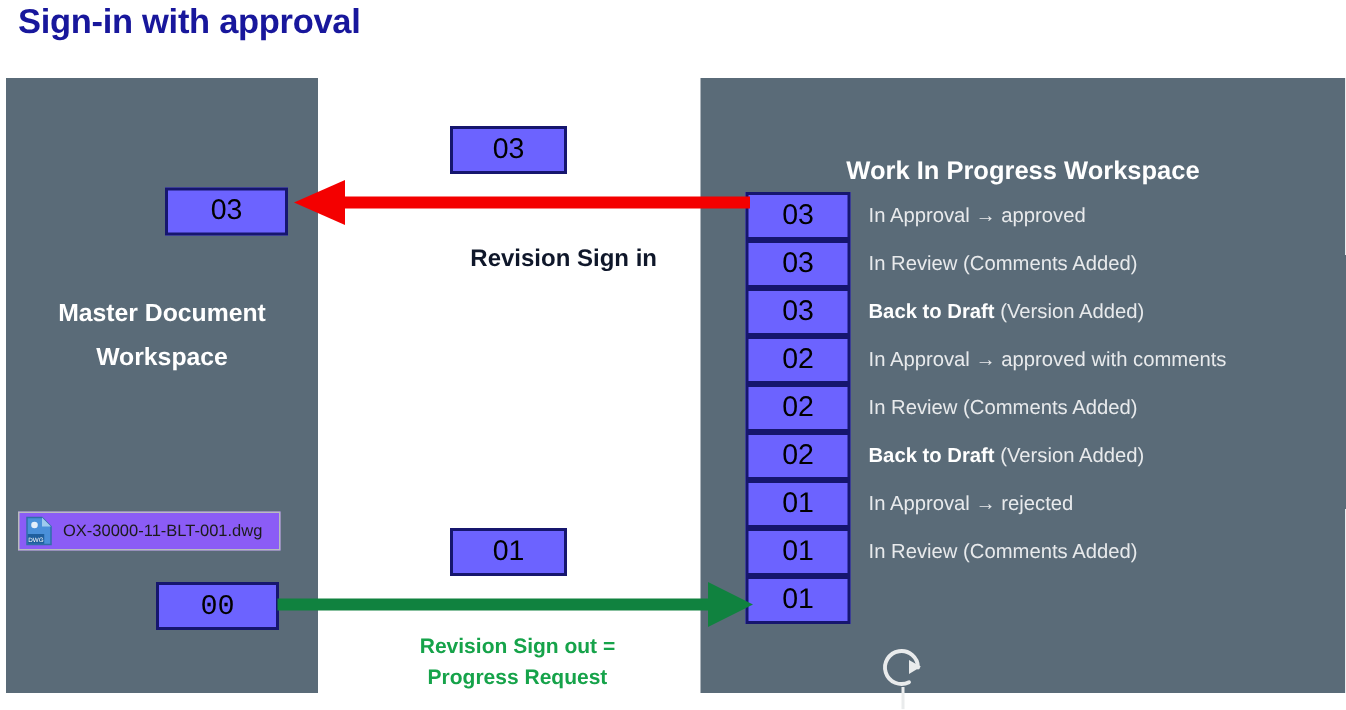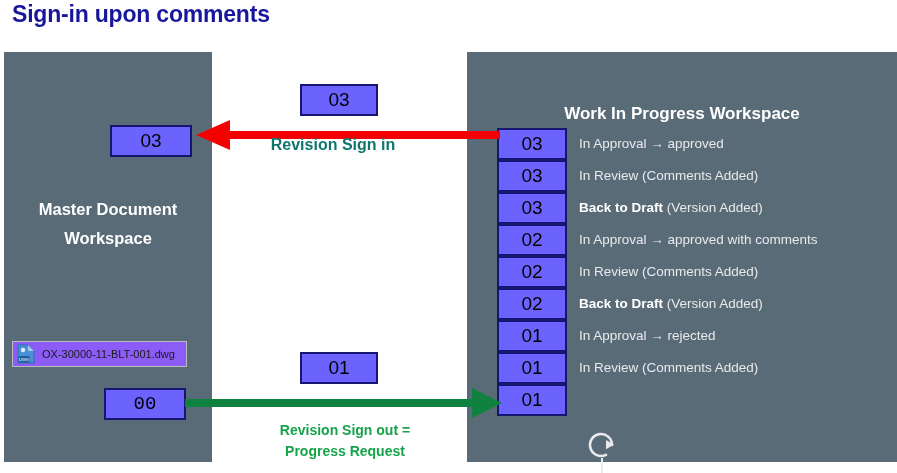--- a/index.html
+++ b/index.html
@@ -149,23 +149,24 @@
     border-left: 30px solid #10823f;
   }
 
   .arrow-caption {
     position: absolute;
     font-weight: bold;
     text-align: center;
     white-space: nowrap;
   }
   #red-caption {
-    left: 228px; top: 136px; width: 210px;
-    color: #0f766e;
+    left: 228px; top: 164px; width: 210px;
+    color: #0f172a;
     font-size: 16px;
+    text-align: right;
   }
   #green-caption {
     left: 220px; top: 420px; width: 250px;
     color: #16a34a;
     font-size: 14px;
     line-height: 21px;
   }
 
   
   #file-item {
@@ -204,21 +205,21 @@
     width: 2px;
     height: 15px;
     background: #e9ebec;
   }
 </style>
 </head>
 <body>
 
 <div id="canvas">
 
-  <div id="page-title">Sign-in upon comments</div>
+  <div id="page-title">Sign-in with approval</div>
 
   <div class="panel" id="left-panel"></div>
 
   <div id="repo-title">
     <div>Master Document</div>
     <div>Workspace</div>
   </div>
 
   <div class="rev-box" id="chip-left-03">03</div>
 

